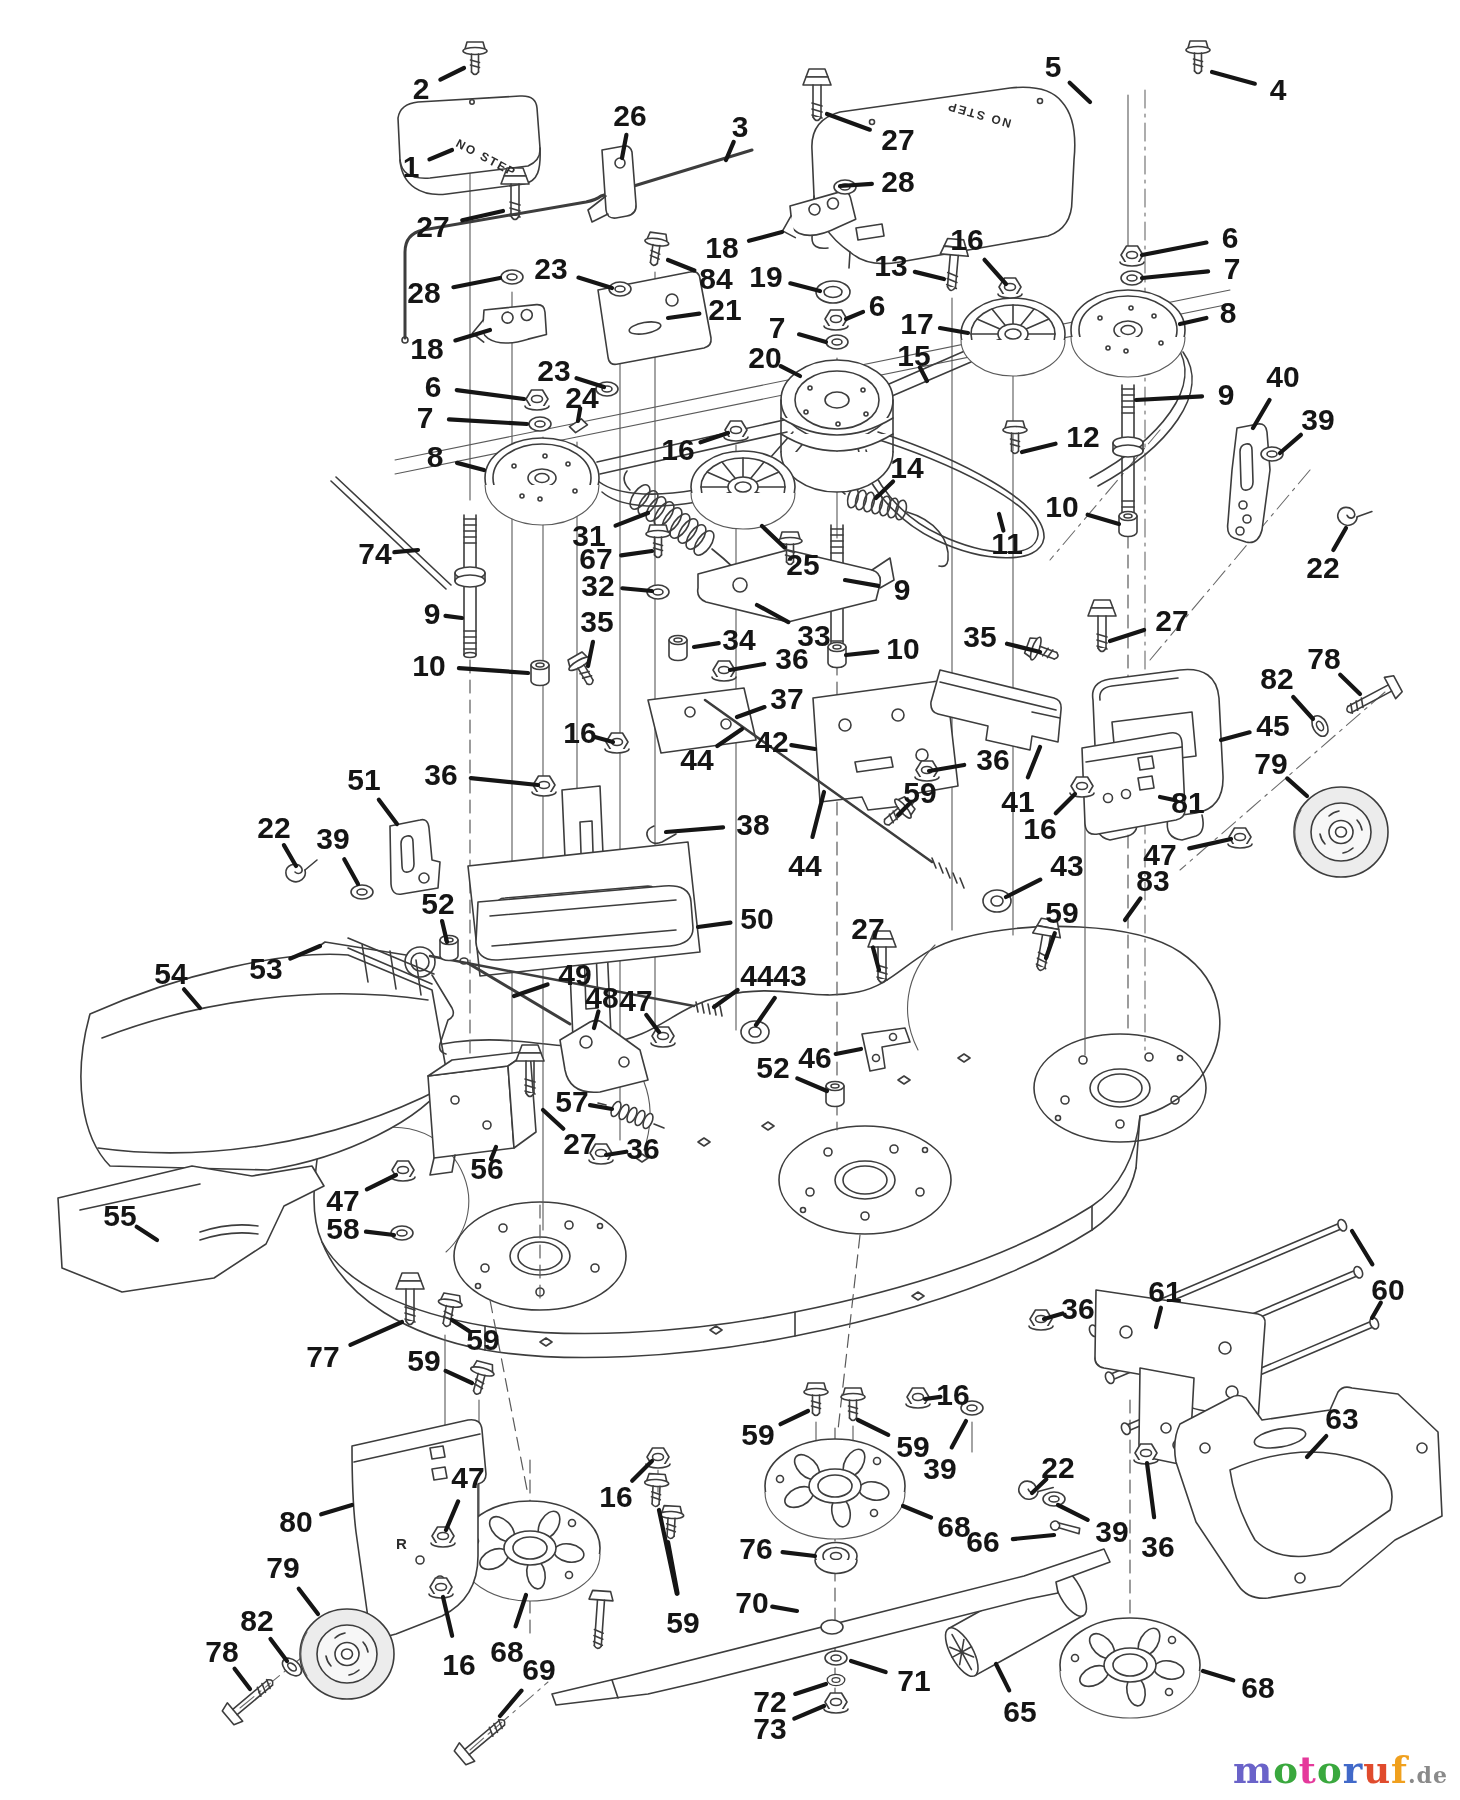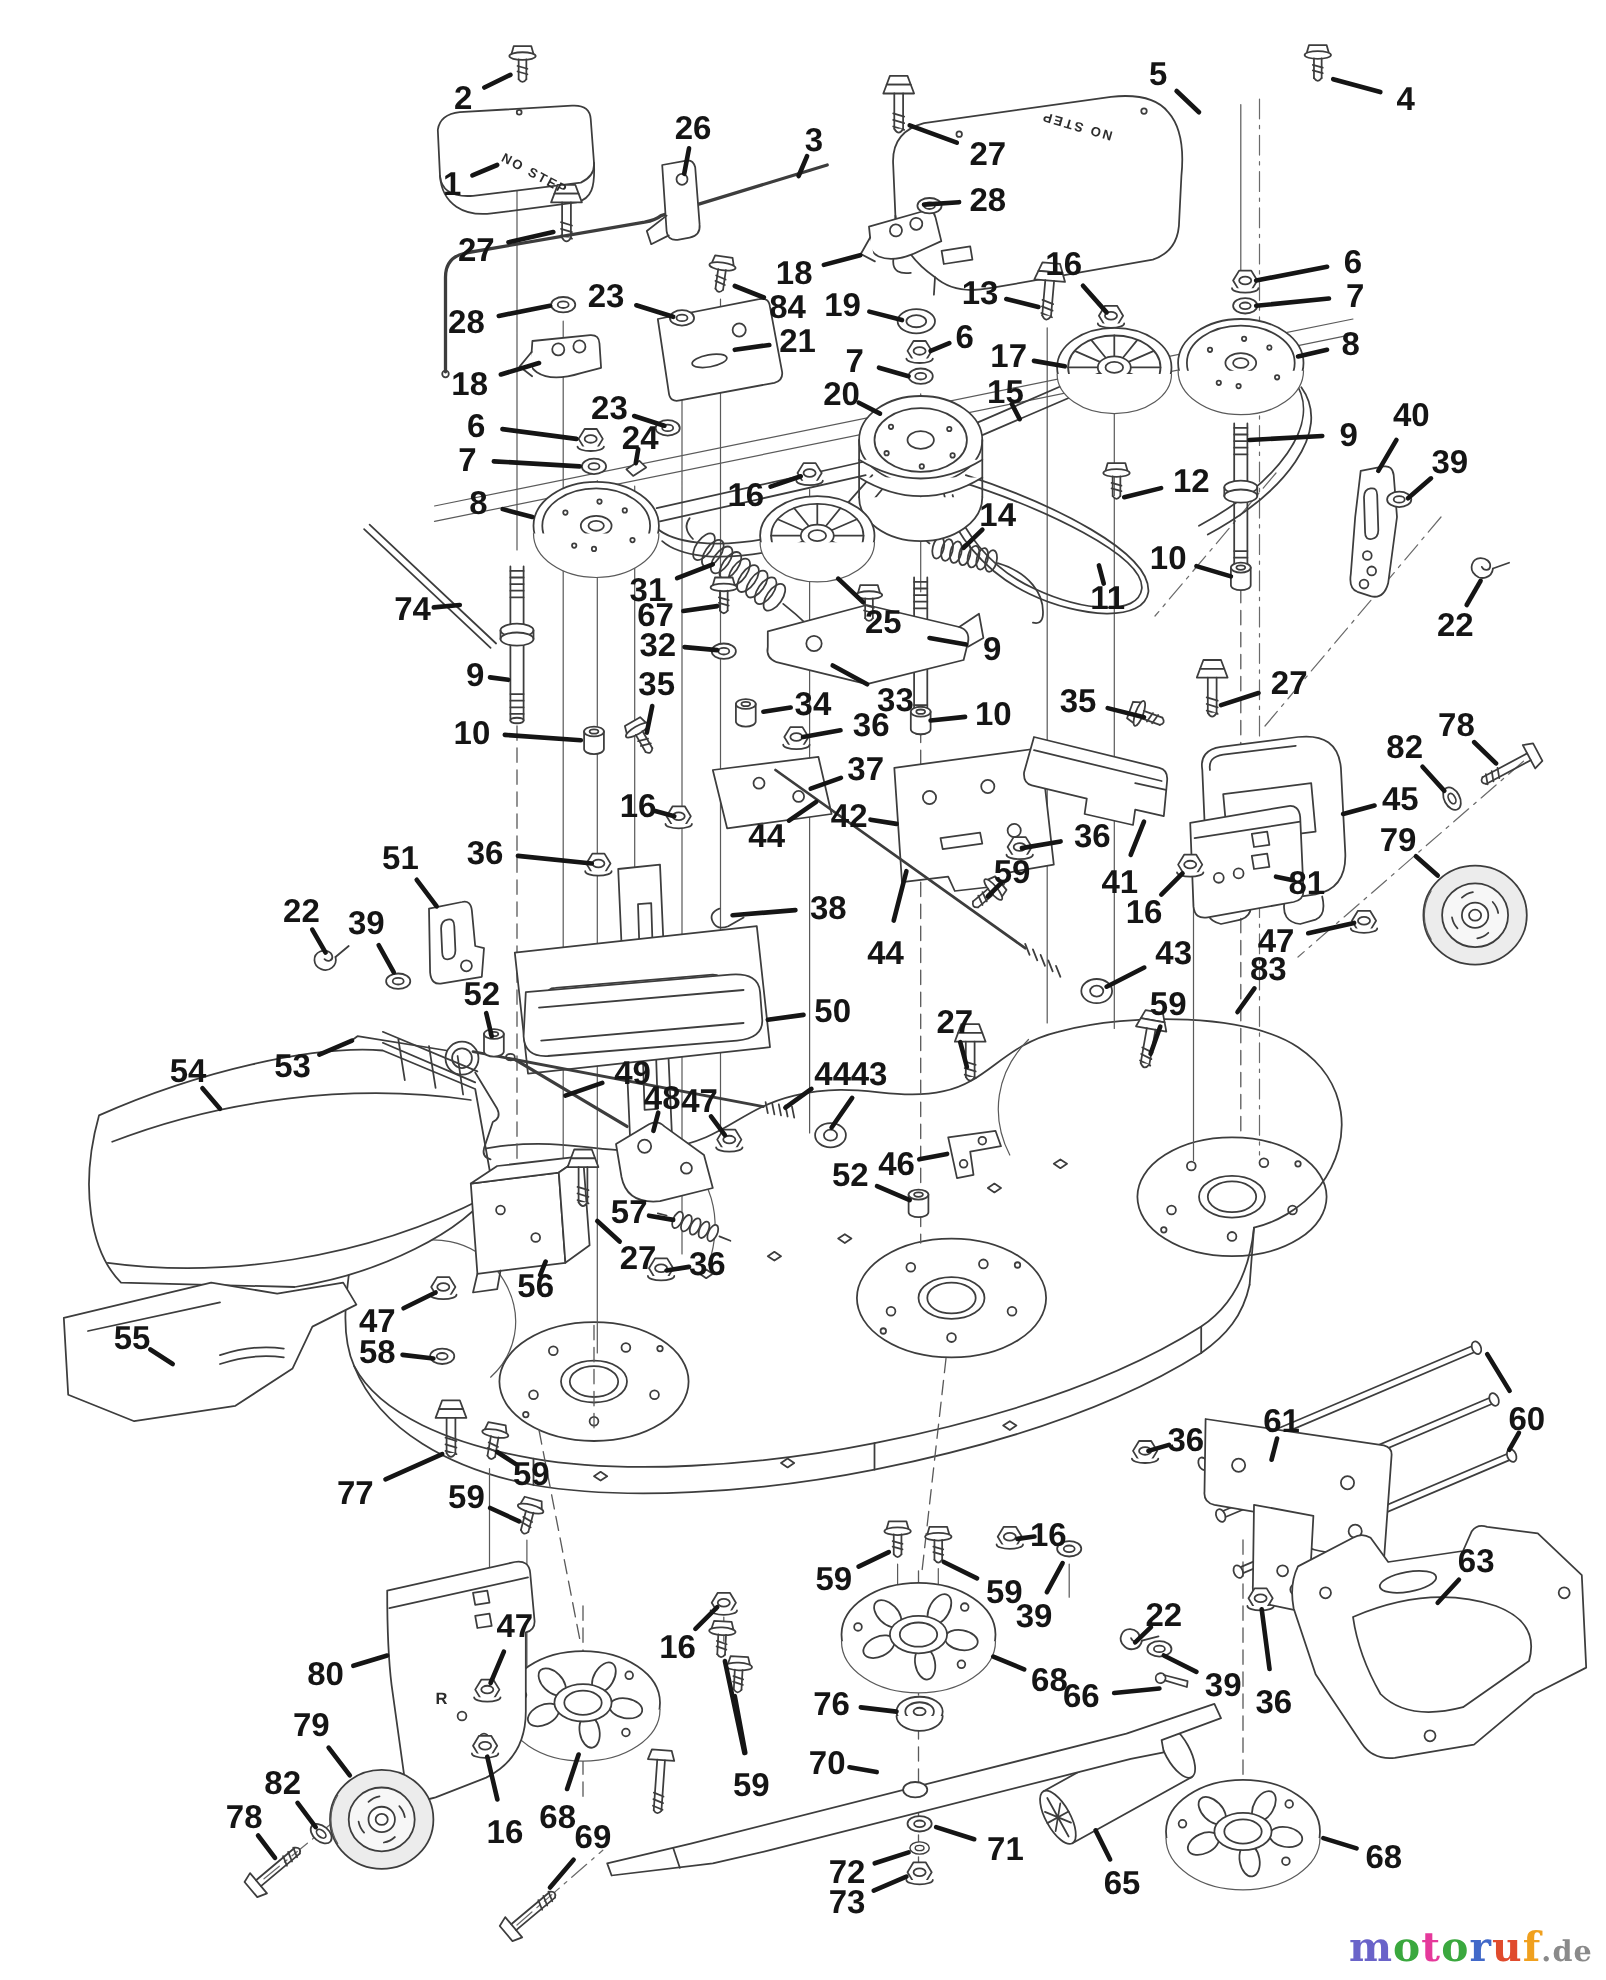--- a/index.html
+++ b/index.html
@@ -13,21 +13,21 @@
   .wfill{fill:#ffffff;}
   .gray{fill:#ececec;}
   .lgray{fill:#f7f7f7;}
   .dash{stroke-dasharray:13 7;stroke:#5a5a5a;stroke-width:1.2;}
   .dashdot{stroke-dasharray:18 6 3 6;stroke:#6a6a6a;stroke-width:1.1;}
   .rod{stroke-width:3;}
   .emb{font:bold 12px "Liberation Sans",sans-serif;fill:#2c2c2c;letter-spacing:2px;}
   .embR{font:bold 15px "Liberation Sans",sans-serif;fill:#2c2c2c;}
   .watermark{position:absolute;right:12px;bottom:8px;
      font-family:"DejaVu Serif",serif;font-weight:bold;font-size:37px;letter-spacing:1px;}
-  .watermark .suffix{font-size:26px;color:#8a8a8a;font-weight:bold;}
+  .watermark .suffix{font-size:22px;color:#8a8a8a;font-weight:bold;}
 </style>
 </head>
 <body>
 
 <svg id="diagram" width="1460" height="1800" viewBox="0 0 1460 1800" xmlns="http://www.w3.org/2000/svg">
   <defs>
     <g id="hw-nut" class="art wfill">
       <path d="M -11,0 L -5.5,-9 L 5.5,-9 L 11,0 L 5.5,9 L -5.5,9 Z"></path>
       <ellipse rx="5.5" ry="3.5"></ellipse>
       <path d="M -12,7 A 12,4 0 0 0 12,7"></path>

